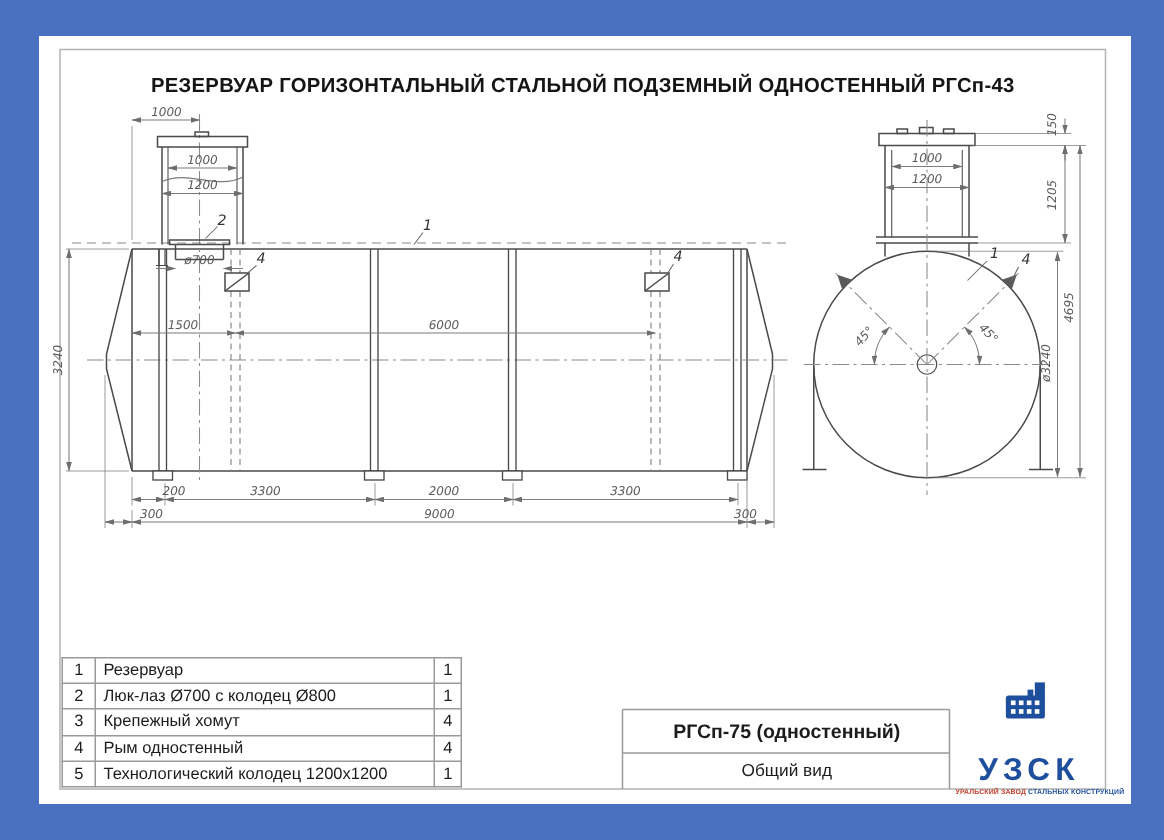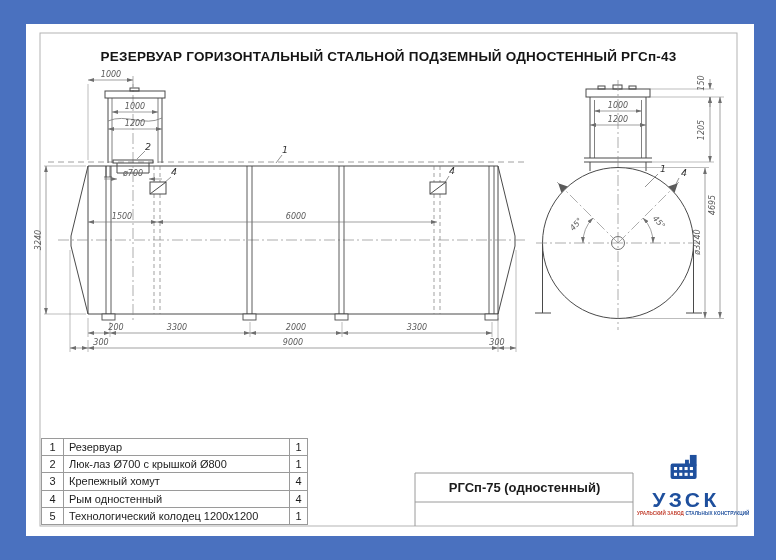--- a/index.html
+++ b/index.html
@@ -19,21 +19,21 @@
                   padding:0 5px;background:#fff;}
   #parts-table td.num{width:21px;text-align:center;padding:0;}
   #parts-table td.nm{width:215px;text-align:left;margin-left:16px;}
   #parts-table td.qty{width:17px;text-align:center;padding:0;}
   
   .tb-text{position:absolute;display:flex;align-items:center;justify-content:center;color:#1c1c1c;}
   #tb-model{left:416px;top:474px;width:217px;height:27px;font-weight:bold;font-size:13px;}
   #tb-view{left:416px;top:503px;width:217px;height:22px;font-size:11.5px;}
   #logo{position:absolute;left:637px;top:453px;width:98px;text-align:center;line-height:1;}
   #logo .abbr{color:var(--logo-blue);font-weight:bold;font-size:21px;letter-spacing:3.5px;
-              display:block;margin-top:6px;}
+              display:block;margin-top:19px;}
   #logo .tag{display:block;font-size:4.6px;white-space:nowrap;margin-top:2px;letter-spacing:.1px;}
   #logo .tag .t1{color:var(--logo-red);font-weight:bold;}
   #logo .tag .t2{color:var(--logo-blue);font-weight:bold;}
   
   text.dimtxt{font:italic 8px "DejaVu Sans",sans-serif;fill:#5a5a5a;text-anchor:middle;}
   text.callout{font:italic 9.5px "DejaVu Sans",sans-serif;fill:#333;text-anchor:middle;}
 </style>
 </head>
 <body>
 
@@ -202,21 +202,21 @@
 
   <table id="parts-table">
     <tbody>
         <tr>
       <td class="num">1</td>
       <td class="nm">Резервуар</td>
       <td class="qty">1</td>
     </tr>
     <tr>
       <td class="num">2</td>
-      <td class="nm">Люк-лаз Ø700 с крышкой Ø800</td>
+      <td class="nm">Люк-лаз Ø700 с колодец Ø800</td>
       <td class="qty">1</td>
     </tr>
     <tr>
       <td class="num">3</td>
       <td class="nm">Крепежный хомут</td>
       <td class="qty">4</td>
     </tr>
     <tr>
       <td class="num">4</td>
       <td class="nm">Рым одностенный</td>
@@ -224,20 +224,21 @@
     </tr>
     <tr>
       <td class="num">5</td>
       <td class="nm">Технологический колодец 1200x1200</td>
       <td class="qty">1</td>
     </tr>
   </tbody>
     </table>
 
   <div id="tb-model" class="tb-text">РГСп-75 (одностенный)</div>
+  <div id="tb-view" class="tb-text">Общий вид</div>
 
   <div id="logo">
     <svg width="36" height="27" viewBox="0 0 36 28">
       <g fill="var(--logo-blue)">
         <rect x="2" y="11" width="27" height="16" rx="2"></rect>
         <rect x="22" y="2" width="7" height="11"></rect>
         <rect x="17" y="7" width="4" height="6"></rect>
       </g>
       <g fill="#ffffff">
         <rect x="5.5" y="14.5" width="3.2" height="3.2"></rect>

